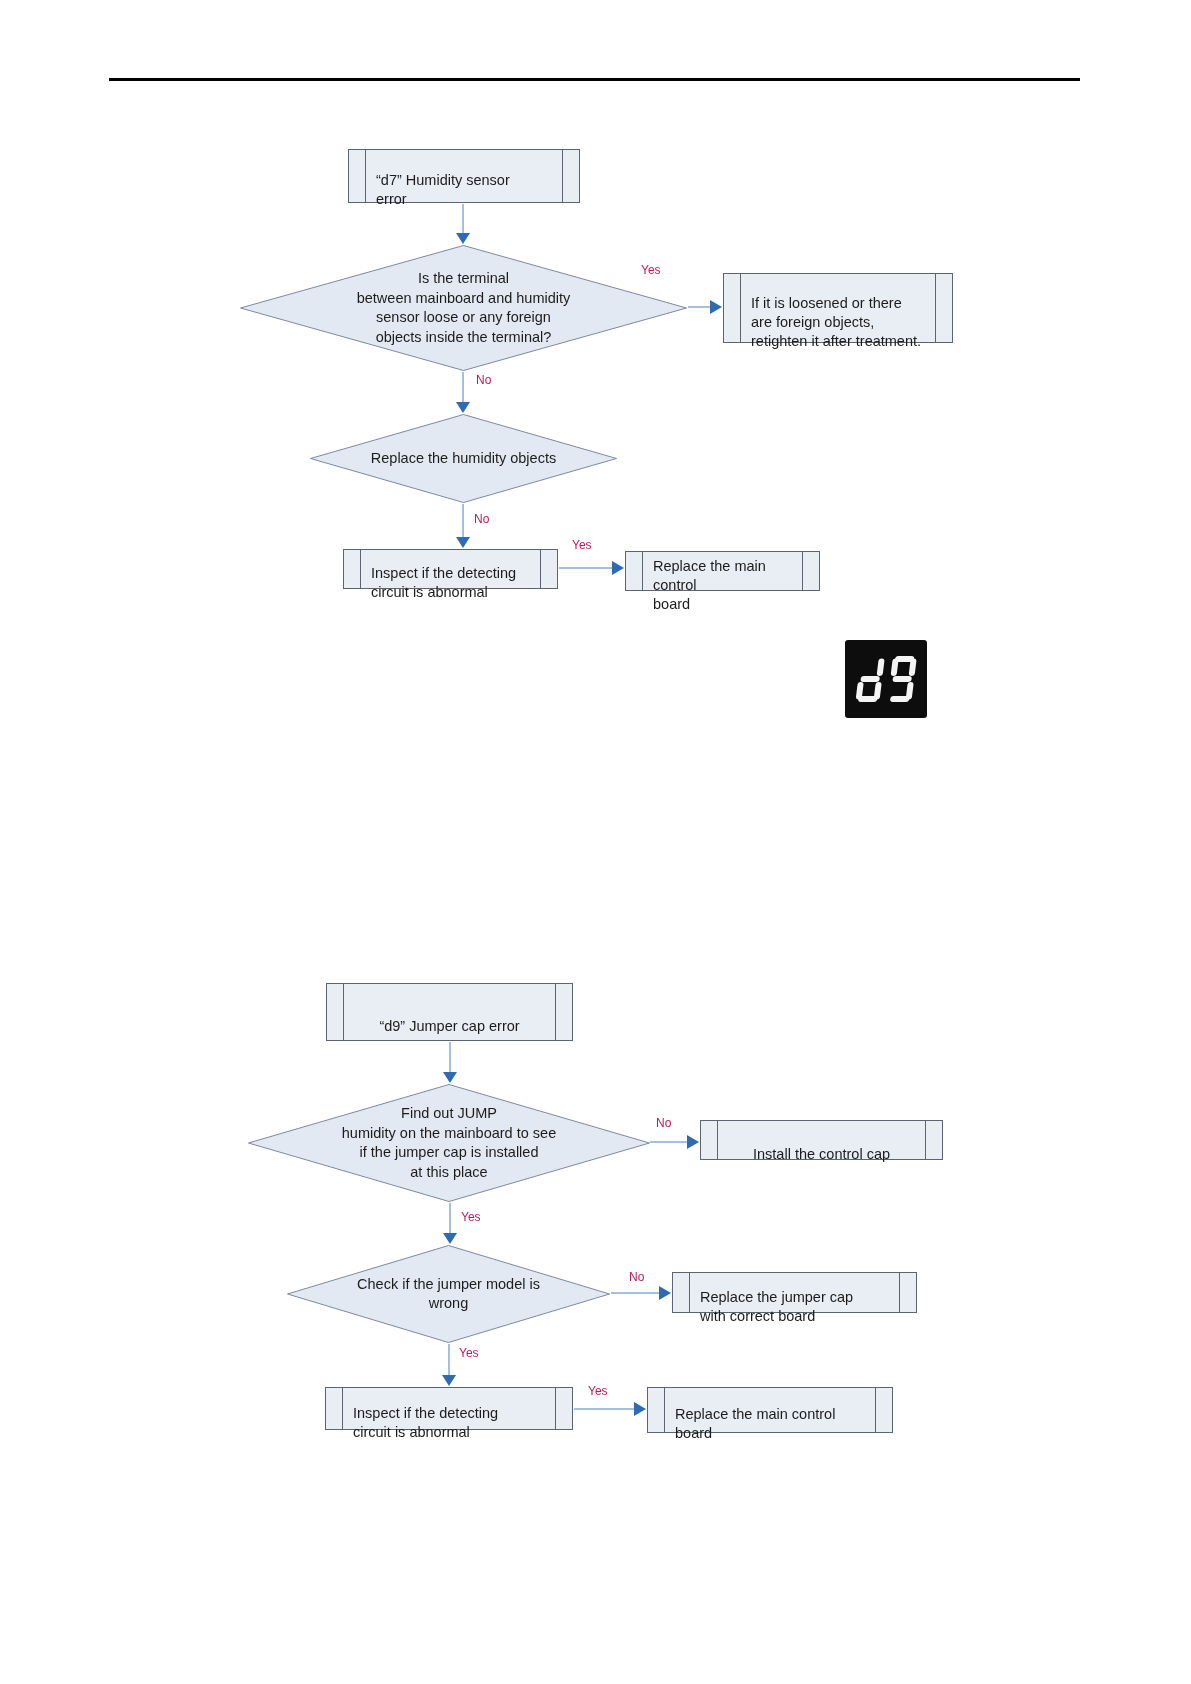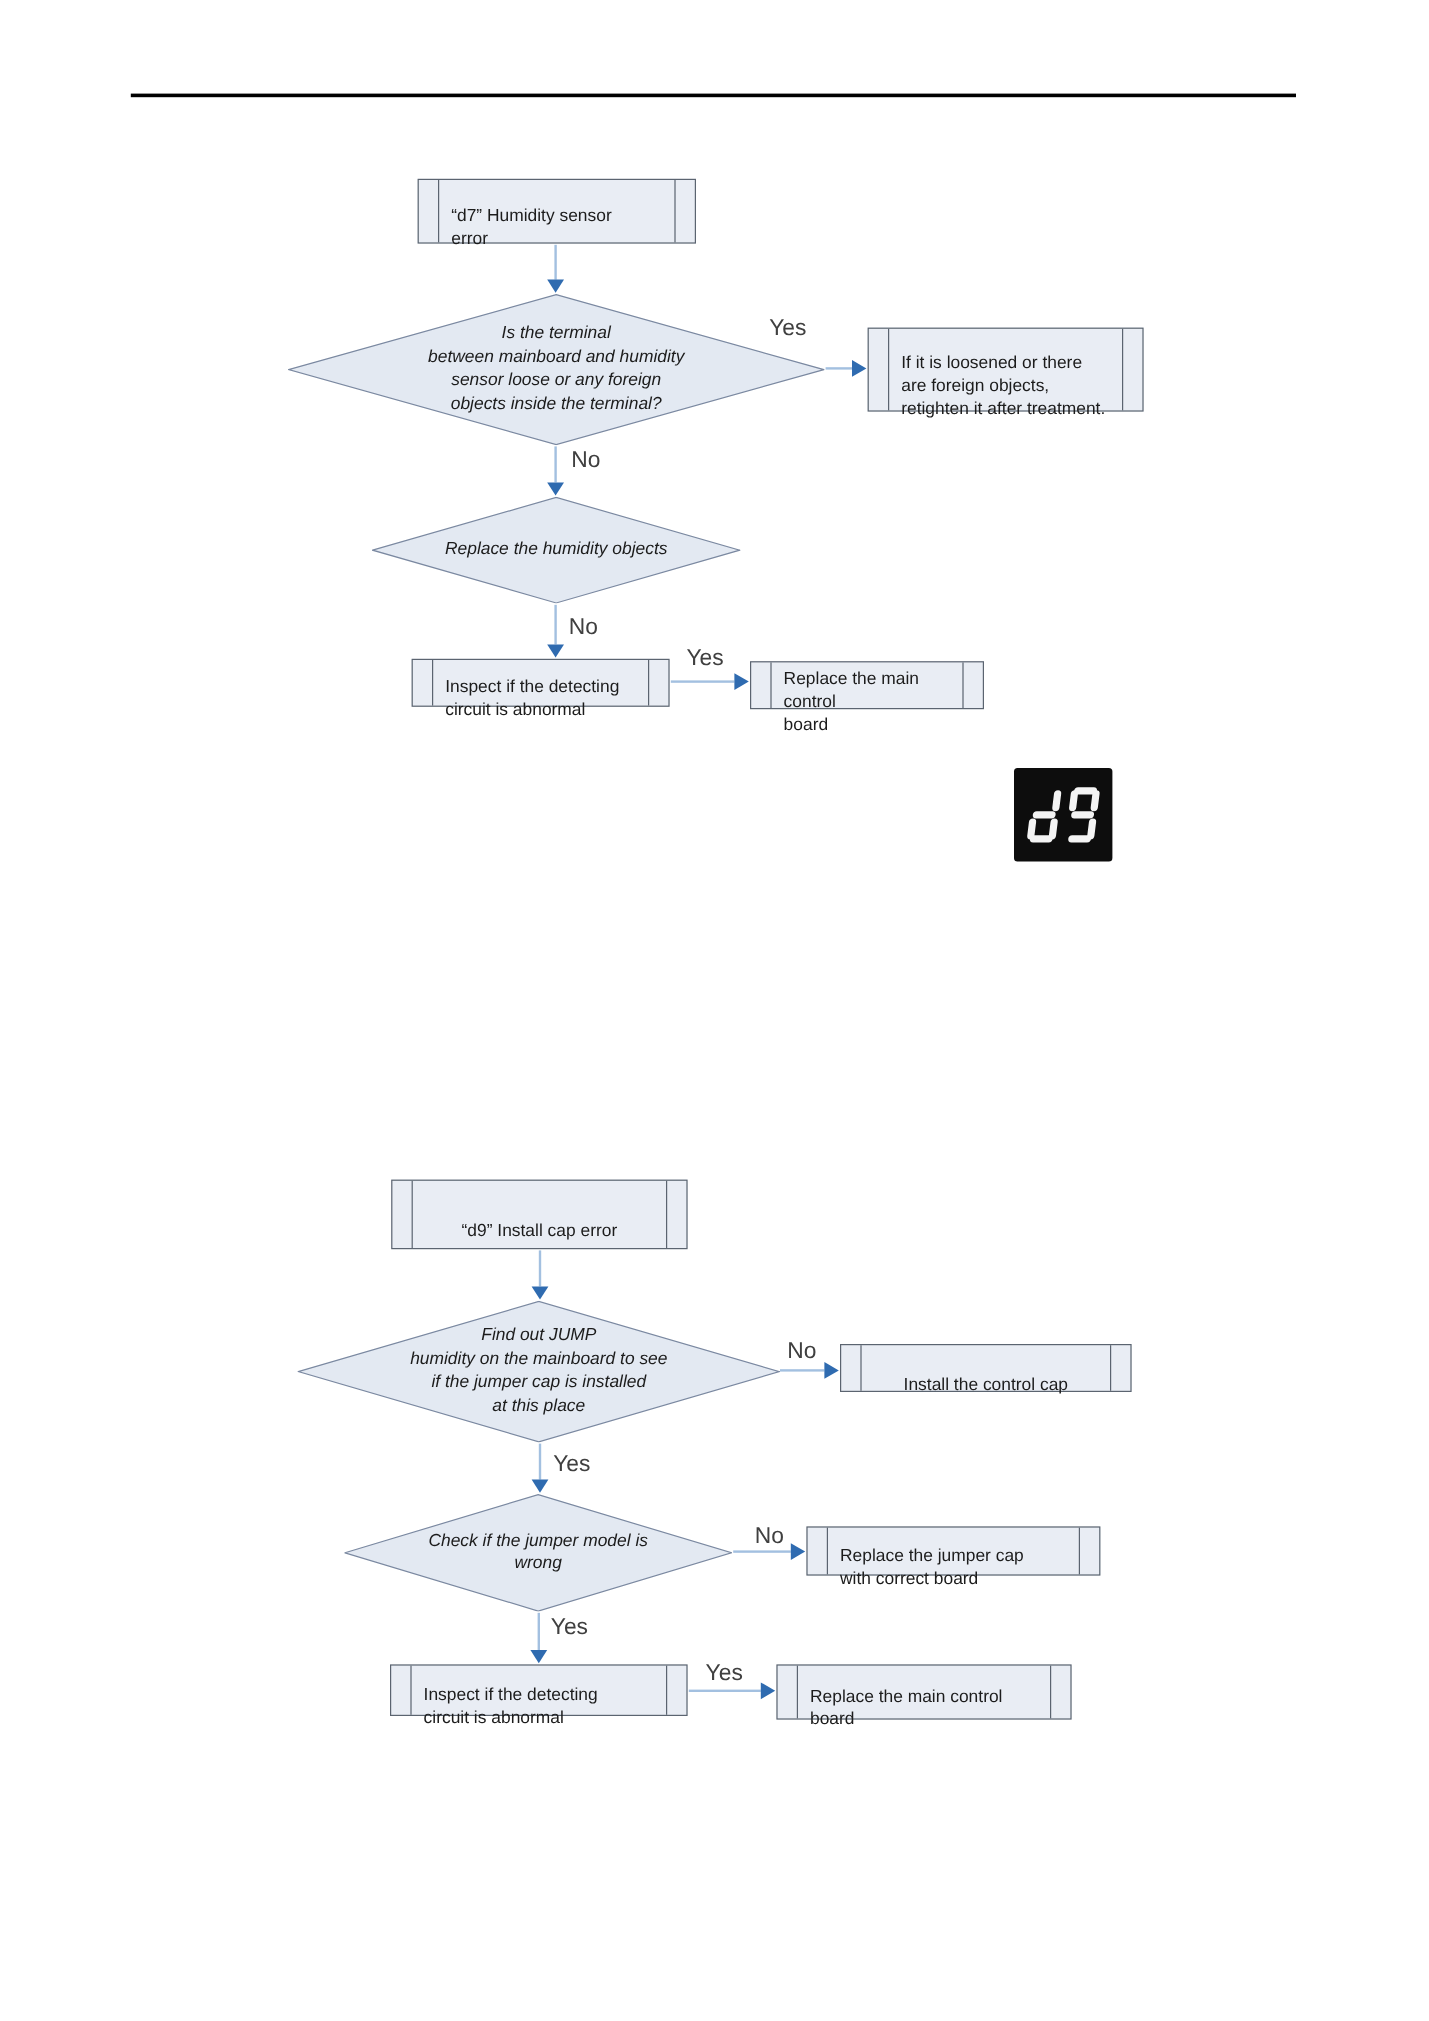--- a/index.html
+++ b/index.html
@@ -26,38 +26,38 @@
     font-size:14.5px; line-height:19px; padding:2px 22px 2px 27px;margin-top:28px;
   }
   .pbox.center .txt { text-align:center; padding:2px 20px; }
 
   
   .diamond { position:absolute; }
   .diamond svg { position:absolute; left:0; top:0; width:100%; height:100%; display:block; }
   .diamond polygon { fill:#e3e9f2; stroke:#7b89a1; stroke-width:1; }
   .diamond .txt {
     position:absolute; inset:0; display:flex; align-items:center; justify-content:center;
-    text-align:center; white-space:pre-line; font-size:14.5px; line-height:19.5px;font-style:italic;
+    text-align:center; white-space:pre-line; font-size:14.5px; line-height:19.5px;
   }
 
   
   .arrow { position:absolute; }
   .arrow i { display:block; }
   .arrow.down { width:0; }
   .arrow.down .stem { position:absolute; top:0; left:-1px; width:2px; height:calc(100% - 11px); background:#a3c0e0; }
   .arrow.down .head { position:absolute; bottom:0; left:-7px; width:0; height:0;
                       border-left:7px solid transparent; border-right:7px solid transparent;
                       border-top:11px solid #2f6bb0; }
   .arrow.right { height:0; }
   .arrow.right .stem { position:absolute; left:0; top:-1px; height:2px; width:calc(100% - 12px); background:#a3c0e0; }
   .arrow.right .head { position:absolute; right:0; top:-7px; width:0; height:0;
                        border-top:7px solid transparent; border-bottom:7px solid transparent;
                        border-left:12px solid #2f6bb0; }
 
-  .edge-label { position:absolute; font-size:19px; color:#404040; }
+  .edge-label { position:absolute; font-size:12px; color:#be185d; }
 
   
   .seg-display { position:absolute; background:#0d0d0d; border-radius:3px; }
   .seg-display svg { display:block; width:100%; height:100%; }
 </style>
 </head>
 <body>
 
 <div class="page">
 
@@ -151,21 +151,21 @@
         <rect x="2.5" y="20" width="19" height="6" rx="3"></rect>
         <rect x="18" y="26" width="6" height="17.5" rx="3"></rect>
         <rect x="2.5" y="40" width="19" height="6" rx="3"></rect>
       </g>
     </svg>
   </div>
 
   <div>
 
     <div class="pbox center" style="left:326px;top:983px;width:247px;height:58px">
-      <div class="txt">“d9” Install cap error</div>
+      <div class="txt">“d9” Jumper cap error</div>
     </div>
 
     <div class="arrow down" style="left:450px;top:1042px;height:41px">
       <i class="stem"></i>
       <i class="head"></i>
     </div>
 
     <div class="diamond" style="left:248px;top:1084px;width:402px;height:118px">
       <svg viewBox="0 0 402 118" preserveAspectRatio="none">
         <polygon points="0.5,59 201,0.5 401.5,59 201,117.5"></polygon>

